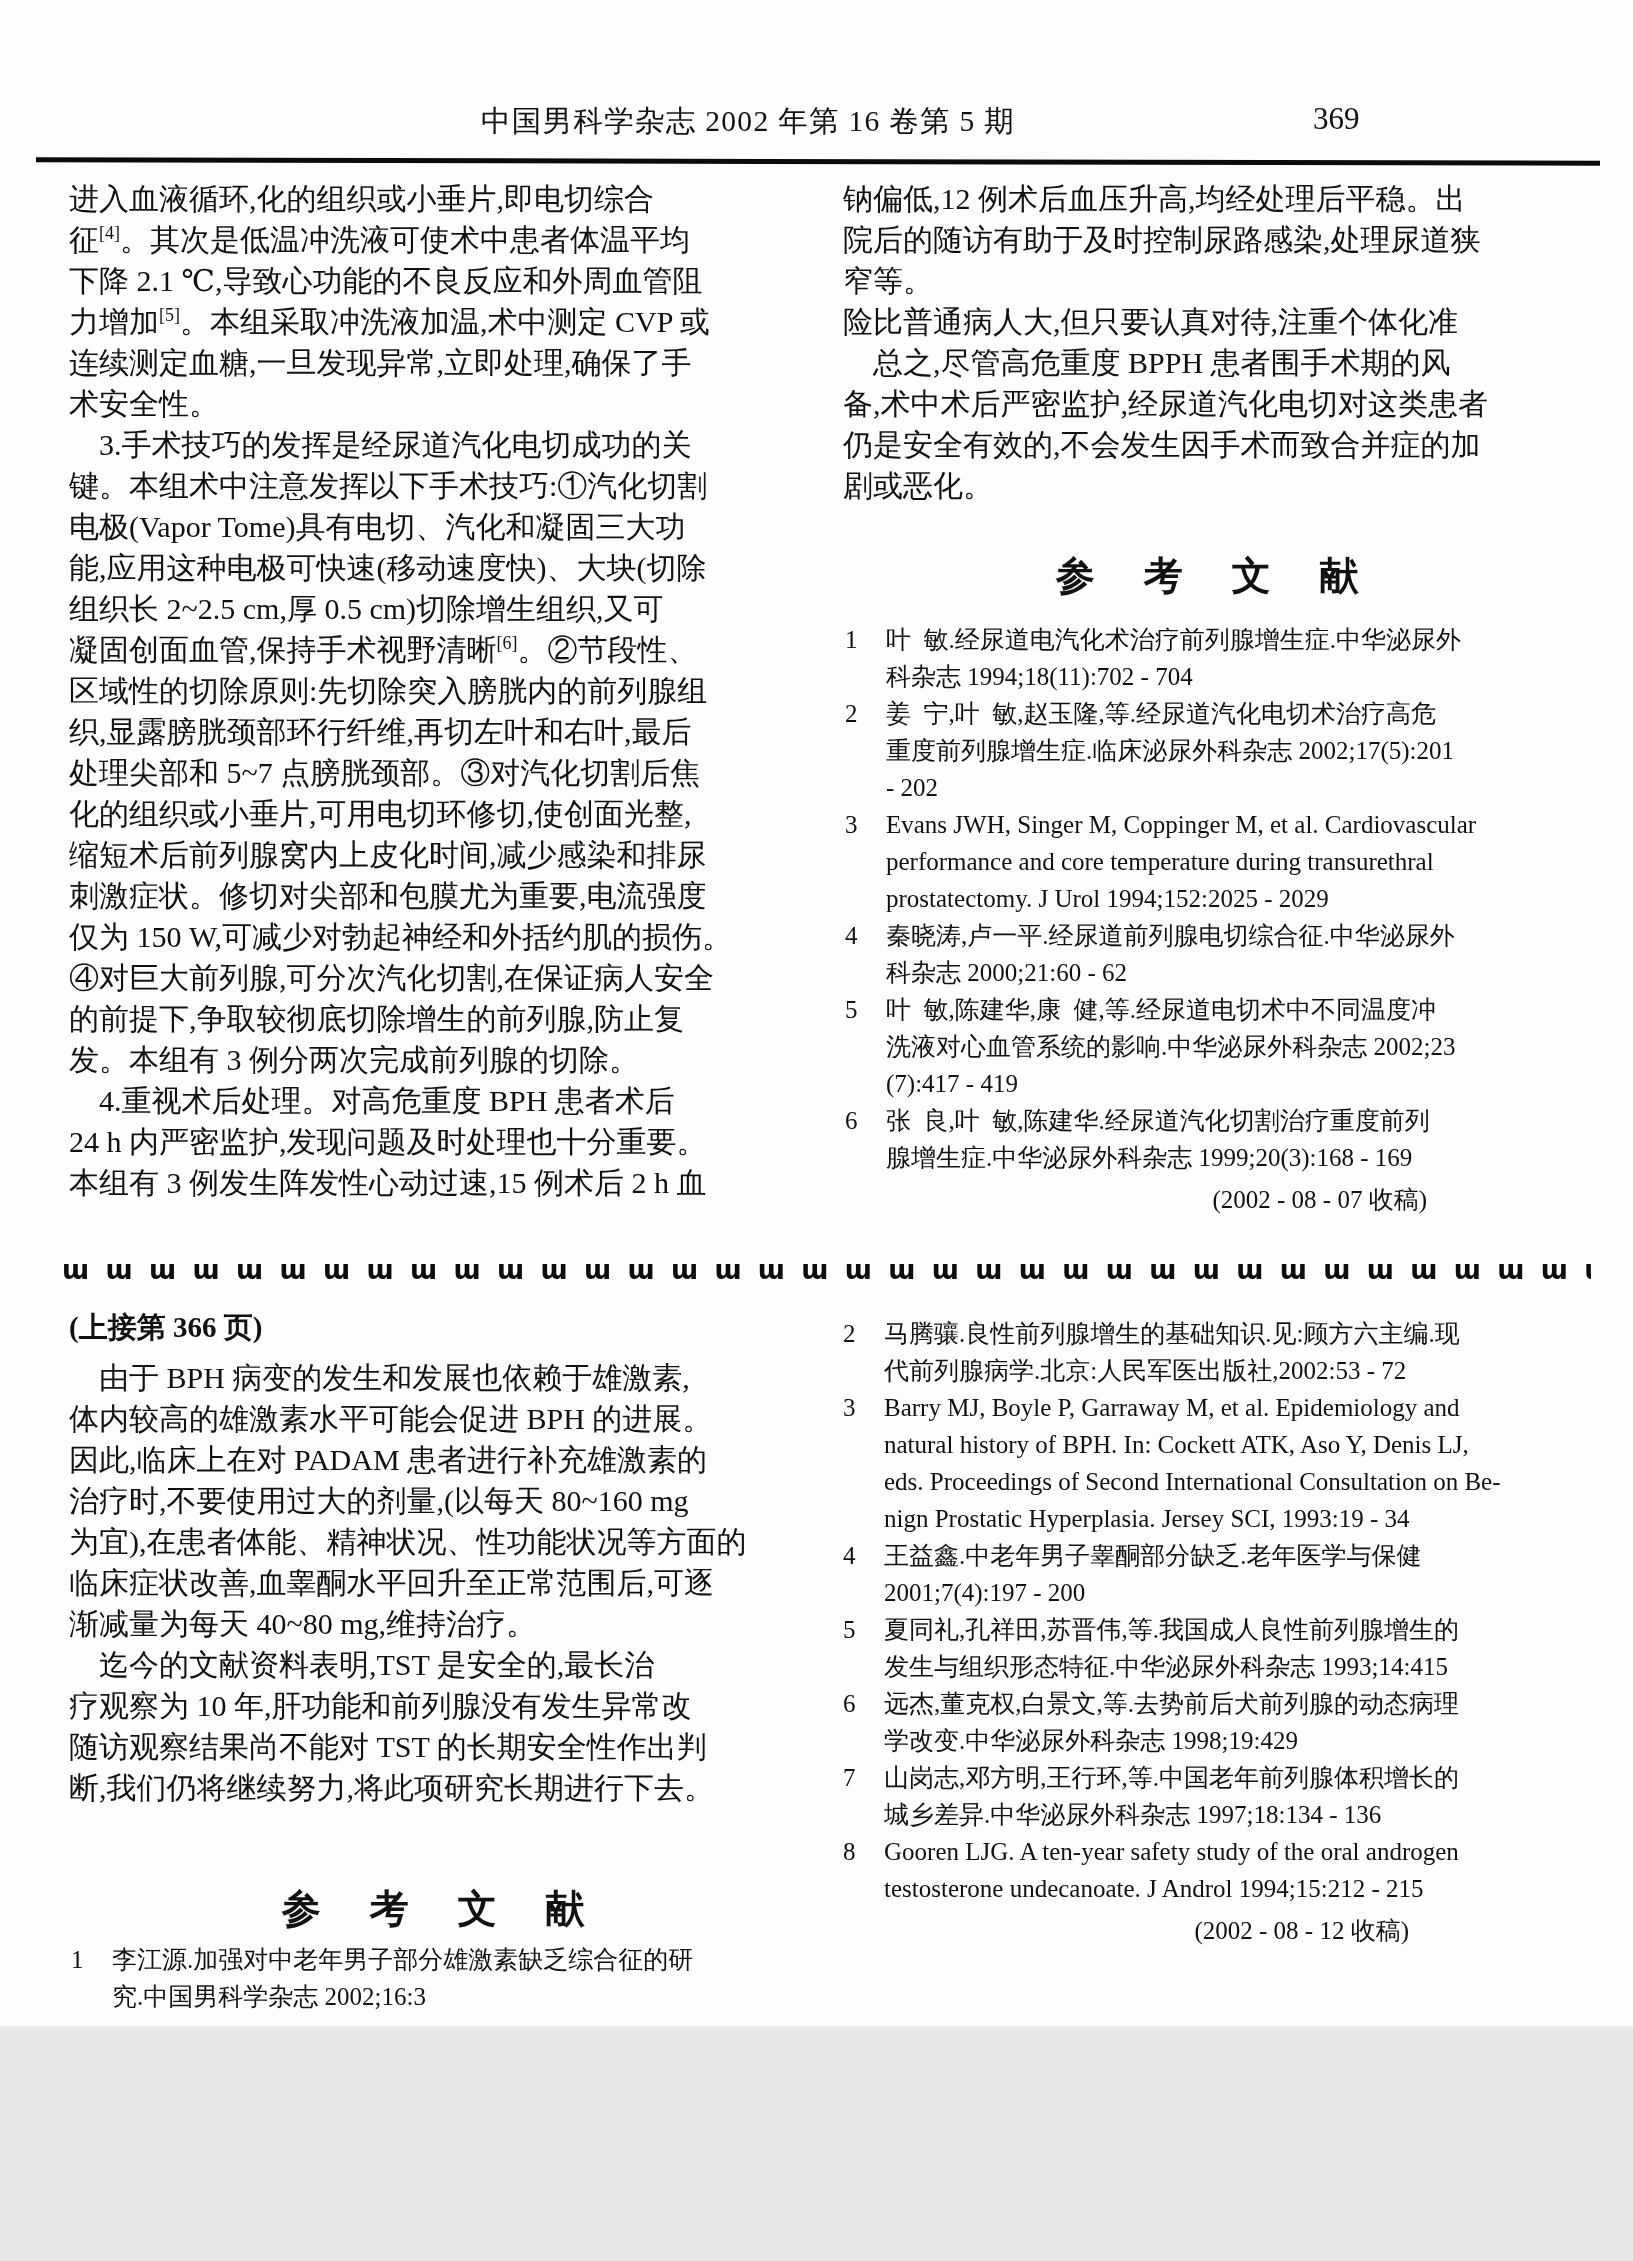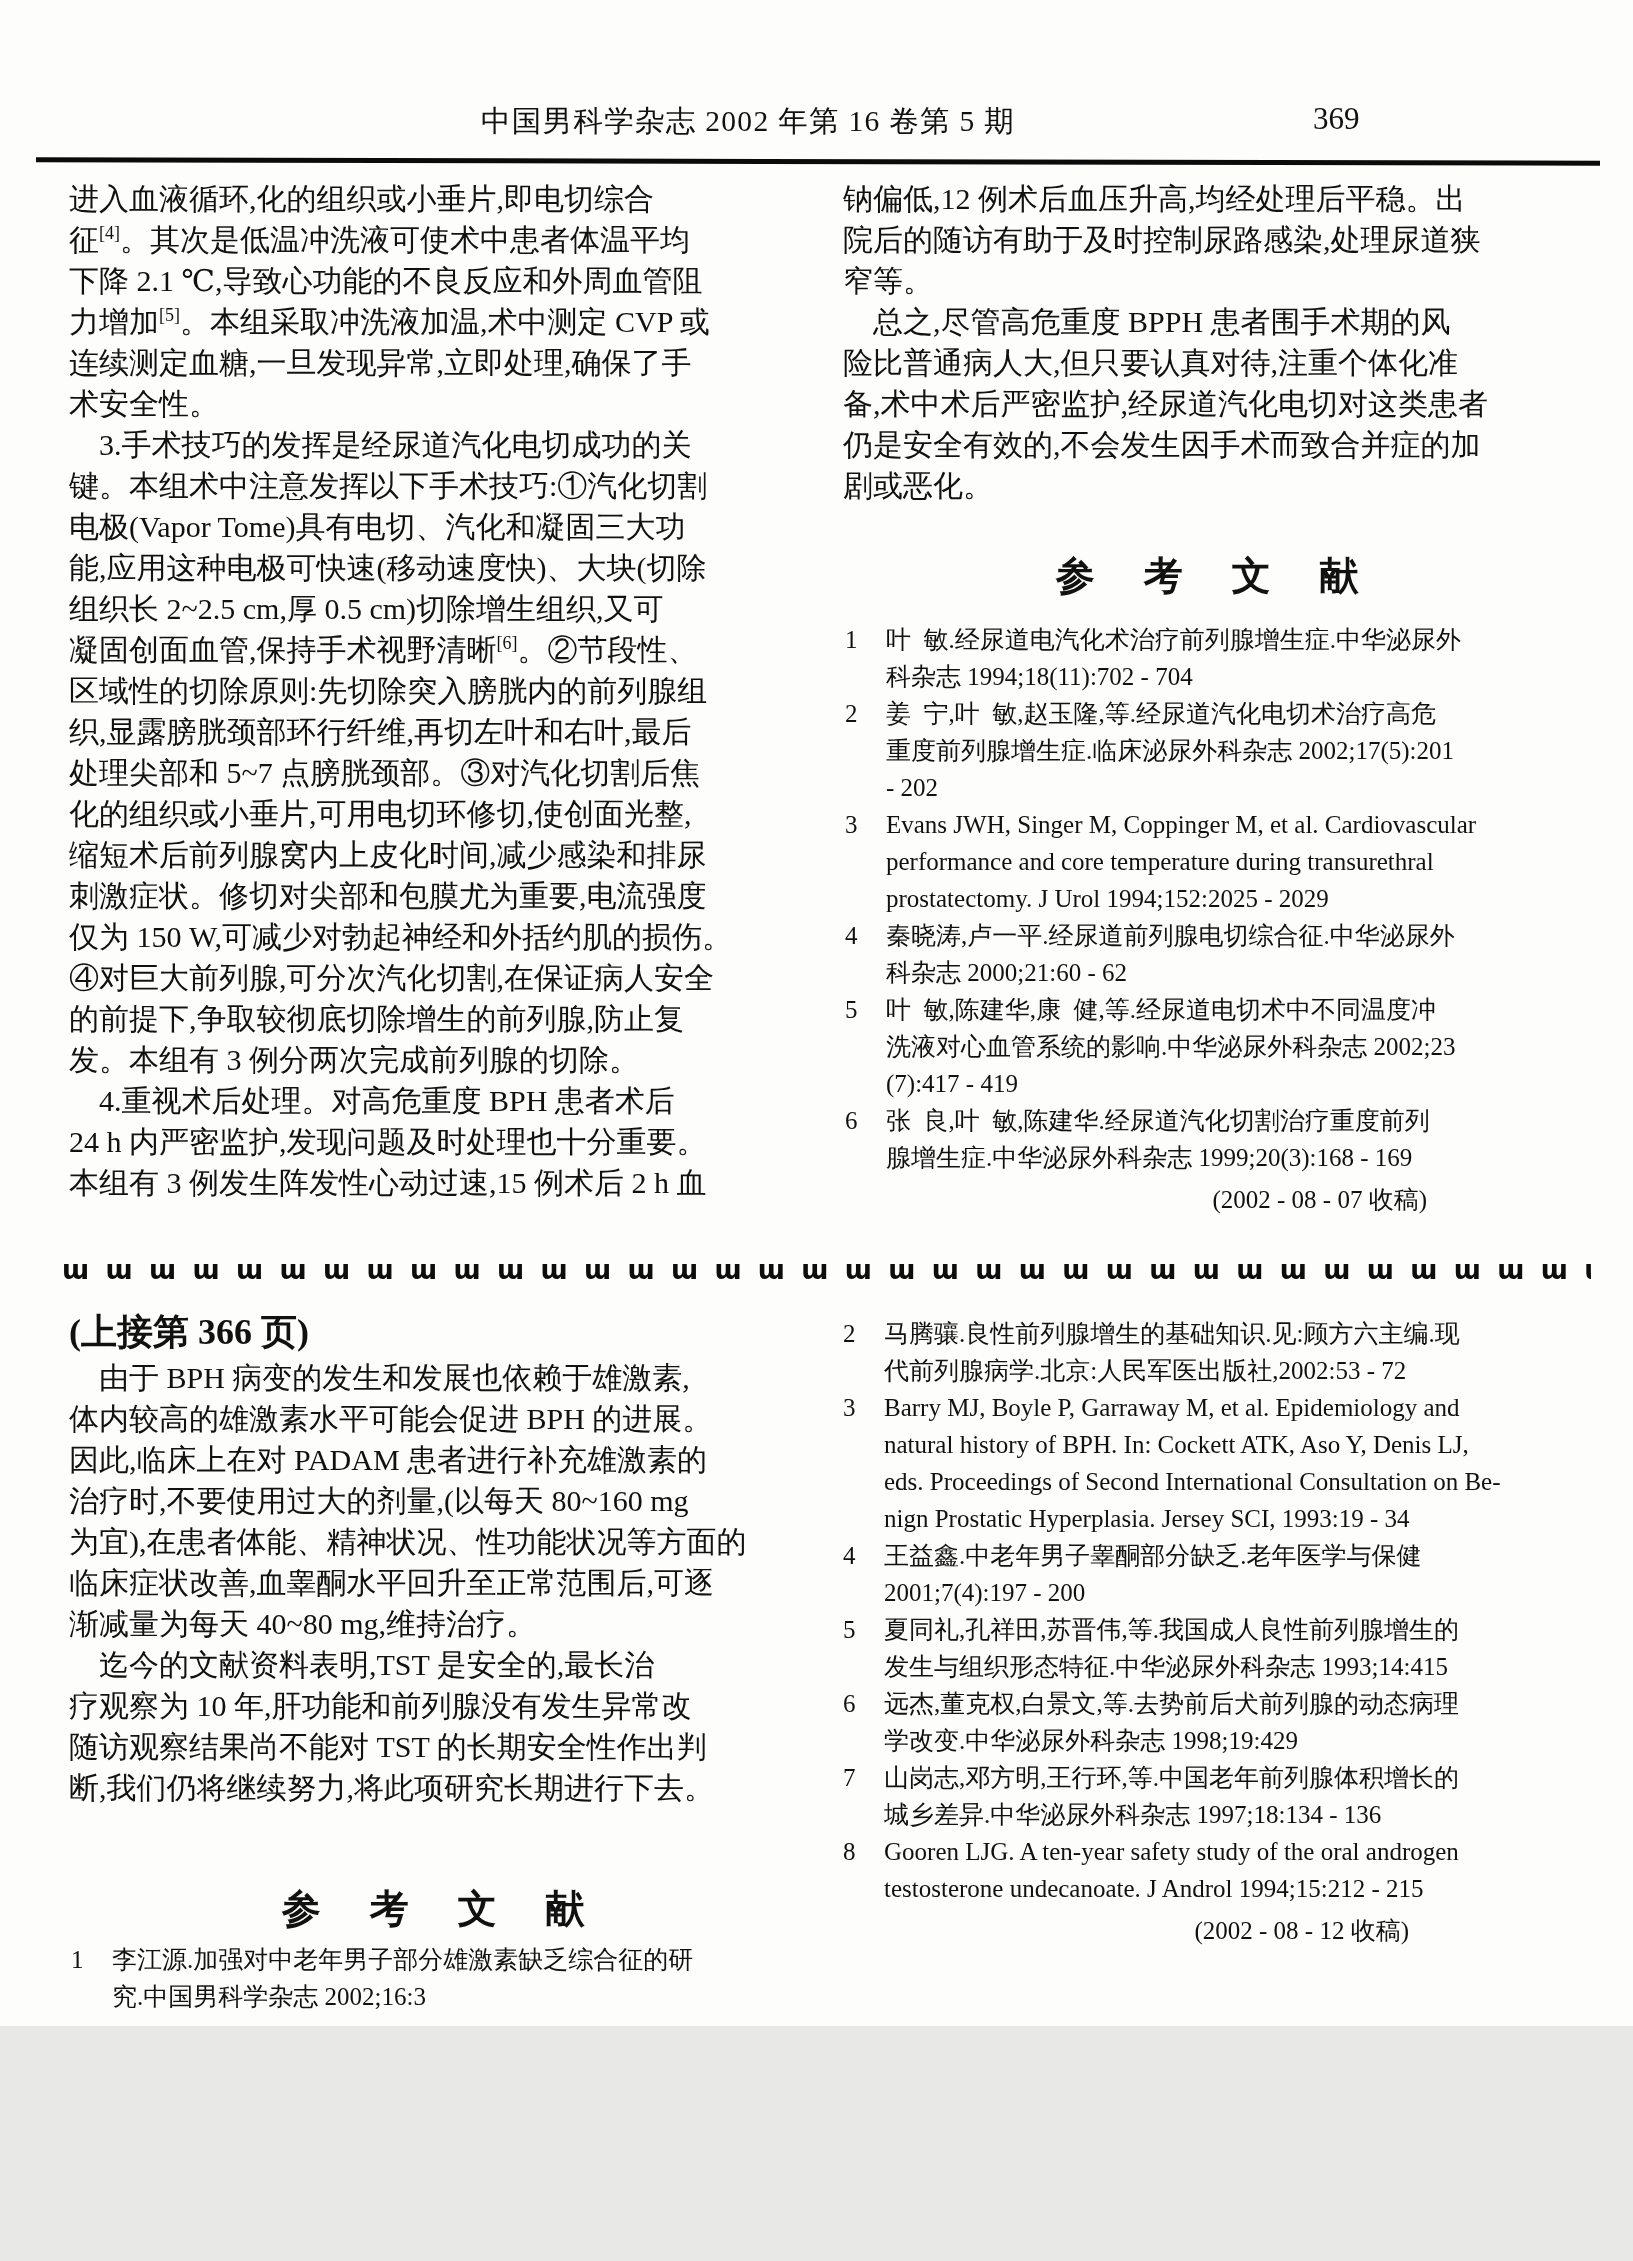--- a/index.html
+++ b/index.html
@@ -31,21 +31,21 @@
   .received{
     width:748px;text-align:right;padding-right:182px;box-sizing:border-box;
     font-size:25px;line-height:37px;white-space:pre;
   }
   .separator{
     left:62px;top:1255px;width:1529px;height:41px;
     font-family:"DejaVu Sans",sans-serif;
     font-size:26px;font-weight:bold;letter-spacing:16.4px;
     white-space:nowrap;overflow:hidden;color:#0d0d0d;
   }
-  .continuation{left:69px;top:1308px;font-size:36px;font-weight:bold;white-space:pre;}
+  .continuation{left:69px;top:1308px;font-size:29px;font-weight:bold;white-space:pre;}
 </style>
 </head>
 <body>
 
 <div class="page">
 
   <div class="journal-line">中国男科学杂志 2002 年第 16 卷第 5 期</div>
   <div class="page-number">369</div>
   <div class="header-rule"></div>
 
@@ -74,22 +74,22 @@
       <div class="body-line">发。本组有 3 例分两次完成前列腺的切除。</div>
       <div class="body-line">    4.重视术后处理。对高危重度 BPH 患者术后</div>
       <div class="body-line">24 h 内严密监护,发现问题及时处理也十分重要。</div>
       <div class="body-line">本组有 3 例发生阵发性心动过速,15 例术后 2 h 血</div>
     </div>
 
   <div class="abs body-block" style="left:843px;top:178px;">
       <div class="body-line">钠偏低,12 例术后血压升高,均经处理后平稳。出</div>
       <div class="body-line">院后的随访有助于及时控制尿路感染,处理尿道狭</div>
       <div class="body-line">窄等。</div>
+      <div class="body-line">险比普通病人大,但只要认真对待,注重个体化准</div>
       <div class="body-line">    总之,尽管高危重度 BPPH 患者围手术期的风</div>
-      <div class="body-line">险比普通病人大,但只要认真对待,注重个体化准</div>
       <div class="body-line">备,术中术后严密监护,经尿道汽化电切对这类患者</div>
       <div class="body-line">仍是安全有效的,不会发生因手术而致合并症的加</div>
       <div class="body-line">剧或恶化。</div>
     </div>
 
   <div class="abs ref-heading" style="left:843px;top:549px;">参 考 文 献</div>
 
   <div class="abs ref-list" style="left:845px;top:621px;">
       <div class="ref-line">
         <span class="ref-num">1</span>

